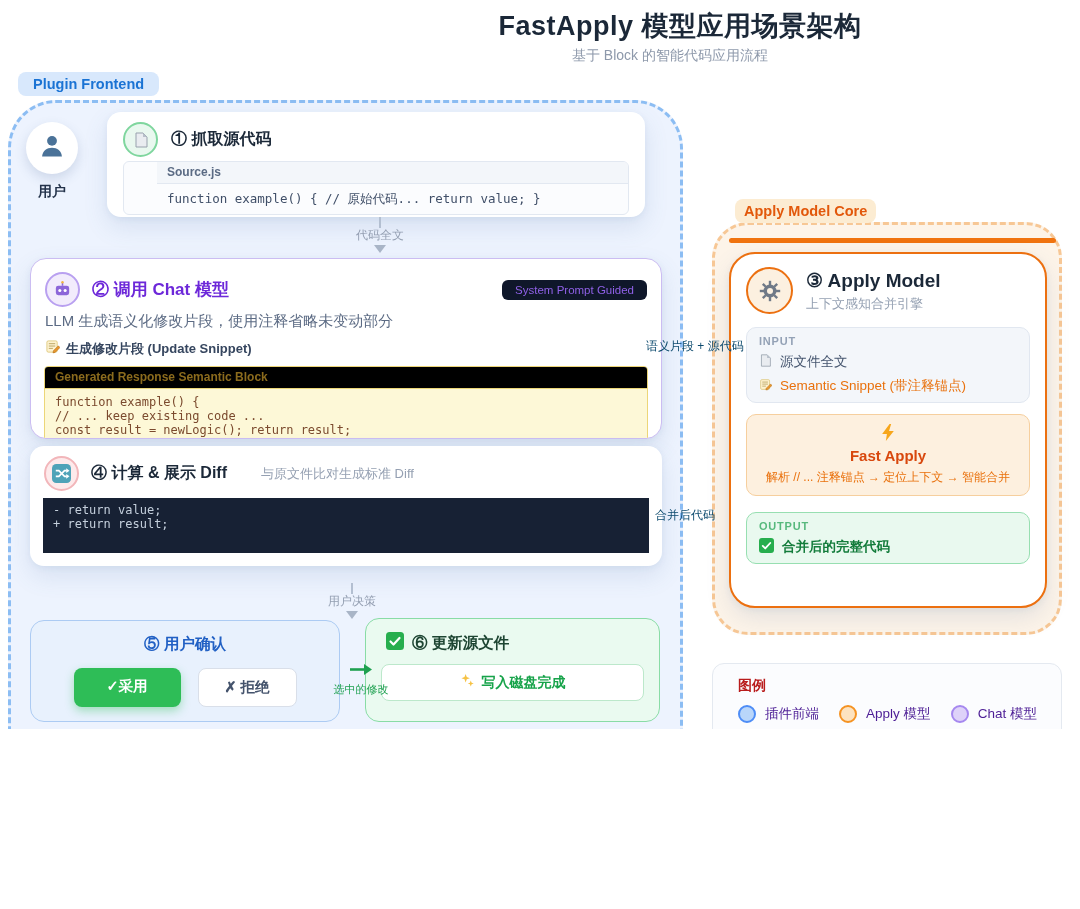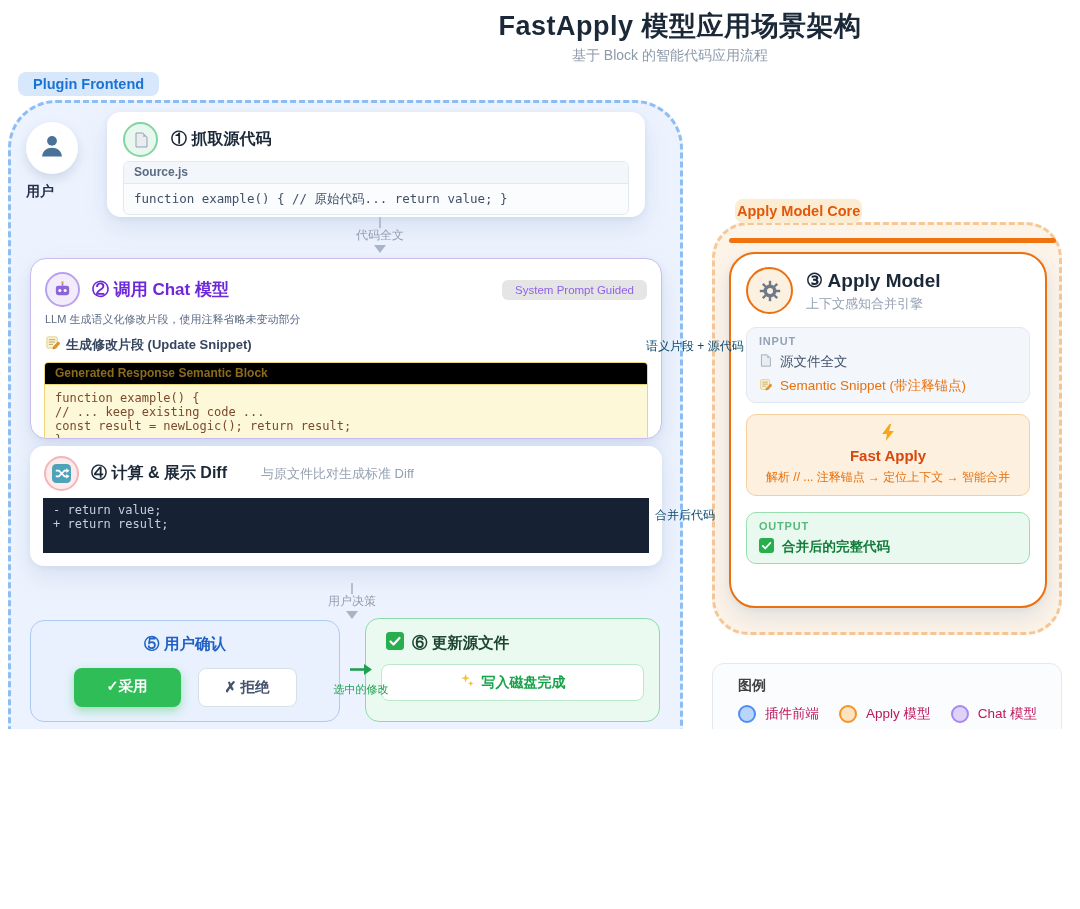--- a/index.html
+++ b/index.html
@@ -15,55 +15,55 @@
 
   
   .frontend-panel { position:absolute; left:8px; top:100px; width:675px; height:806px;
     background:#edf3fe; border:3px dashed #8cbdf3; border-radius:48px; }
   .frontend-tag { position:absolute; left:18px; top:72px; padding:4px 15px; background:#d8e8fc;
     border-radius:8px; color:#1a73d4; font-size:14.5px; font-weight:bold; z-index:6; }
 
   
   .avatar { position:absolute; left:26px; top:122px; width:52px; height:52px; border-radius:50%;
     background:#ffffff; box-shadow:0 5px 12px rgba(60,90,140,.18); display:flex; align-items:center; justify-content:center; z-index:3; }
-  .avatar-label { position:absolute; left:26px; top:183px; width:52px; 
+  .avatar-label { position:absolute; left:26px; top:183px; width:52px; text-align:center;
     font-size:14px; font-weight:bold; color:#23324a; z-index:3; }
 
   
   .card { position:absolute; background:#ffffff; border-radius:14px;
     box-shadow:0 10px 24px rgba(80,110,160,.14), 0 2px 6px rgba(80,110,160,.08); z-index:3; }
   .card-header { display:flex; align-items:center; }
   .icon-circle { display:flex; align-items:center; justify-content:center; border-radius:50%; flex:none; }
 
   
   .card1 { left:107px; top:112px; width:538px; height:105px; overflow:hidden; }
   .card1 .card-header { padding:10px 16px 0 16px; gap:13px; }
   .circle-green { width:35px; height:35px; background:#e9f8ef; border:2px solid #7fd69e; }
   .card-title { font-size:16px; font-weight:bold; color:#1b2838; }
-  .codeblock { margin:4px 16px 0 16px; border:1px solid #e2e8f1; border-radius:6px; overflow:hidden; background:#fbfcfe; }
+  .codeblock { margin:4px 16px 0 16px; border:1px solid #e2e8f1; border-radius:6px; overflow:hidden; background:#fbfcfe;padding-left:33px; }
   .codeblock-header { padding:3px 10px; background:#f3f6fa; border-bottom:1px solid #e2e8f1;
     font-size:12px; font-weight:bold; color:#5b6b84; line-height:15px; }
   .codeblock-body { padding:7px 10px; font-size:12.5px; color:#404f68; line-height:16px; }
 
   
   .flow-arrow { position:absolute; width:80px; text-align:center; z-index:4; }
   .flow-arrow .vline { width:1.5px; height:11px; background:#b3bfd1; margin:0 auto; }
   .flow-arrow .alabel { font-size:12px; color:#939eb1; line-height:15px; }
   .flow-arrow .tri { width:0; height:0; margin:2px auto 0 auto;
     border-left:6px solid transparent; border-right:6px solid transparent; border-top:8px solid #a9b5c7; }
   .arrow1 { left:340px; top:217px; }
   .arrow2 { left:312px; top:583px; }
 
   
   .card2 { left:30px; top:258px; width:632px; height:181px; border:1.5px solid #cbbdf2; border-radius:16px; overflow:hidden; }
   .card2 .card-header { padding:13px 14px 0 14px; gap:12px; }
   .circle-purple { width:35px; height:35px; background:#f2ecfc; border:2px solid #b9a0f0; }
   .card2-title { font-size:17px; font-weight:bold; color:#6d28d9; }
-  .badge { margin-left:auto; background:#e5e5e5; color:#9061e8; font-size:11.5px; padding:4px 13px; border-radius:6px; }
-  .card2-desc { margin:5px 14px 8px 14px; font-size:11px; color:#5c6b84; }
+  .badge { margin-left:auto; background:#0f172a; color:#9061e8; font-size:11.5px; padding:4px 13px; border-radius:6px; }
+  .card2-desc { margin:5px 14px 8px 14px; font-size:15px; color:#5c6b84; }
   .snippet-row { display:flex; align-items:center; gap:6px; margin:8px 14px 0 14px; }
   .snippet-label { font-size:13px; font-weight:bold; color:#36465f; }
   .yellowblock { margin:8px 13px 0 13px; border:1px solid #ecd678; border-radius:4px; overflow:hidden; }
   .yellowblock-header { padding:3px 10px; background:#000000; border-bottom:1px solid #ecd678;
     font-size:12px; font-weight:bold; color:#8b6b1d; line-height:15px; }
   .yellowblock-body { padding:6px 10px; background:#fdf8d7; font-size:12px; color:#7b4a2e; line-height:14px; }
 
   
   .card4 { left:30px; top:446px; width:632px; height:120px; overflow:hidden; }
   .card4 .card-header { padding:10px 14px 0 14px; gap:12px; }
@@ -92,21 +92,21 @@
     border:1.5px solid #89dca6; border-radius:14px; box-shadow:none; }
   .card6-header { display:flex; align-items:center; gap:8px; margin:13px 0 0 20px; }
   .card6-title { font-size:15.5px; font-weight:bold; color:#1d4532; }
   .done-box { margin:10px 15px 0 15px; height:37px; background:#ffffff; border:1px solid #bce8cb;
     border-radius:8px; display:flex; align-items:center; justify-content:center; gap:7px; }
   .done-label { font-size:14px; font-weight:bold; color:#17a34a; }
 
   
   .core-panel { position:absolute; left:712px; top:222px; width:350px; height:413px;
     background:#fdf4e9; border:3px dashed #f7c795; border-radius:36px; z-index:1; }
-  .core-tag { position:absolute; left:735px; top:199px; padding:4px 2px; background:#fcecd2;
+  .core-tag { position:absolute; left:735px; top:199px; padding:4px 9px; background:#fcecd2;
     border-radius:8px; color:#e2580b; font-size:14.5px; font-weight:bold; z-index:6; }
   .core-topbar { position:absolute; left:729px; top:238px; width:327px; height:5px;
     background:#f0730f; border-radius:3px; z-index:2; }
   .card3 { left:729px; top:252px; width:318px; height:356px; border:2.5px solid #ec7010; border-radius:26px; }
   .card3-header { display:flex; align-items:center; gap:13px; padding:13px 15px 0 15px; }
   .circle-orange { width:47px; height:47px; background:#fcf0e0; border:2px solid #ec7010; }
   .card3-title { font-size:19px; font-weight:bold; color:#1b2838; }
   .card3-sub { margin-top:3px; font-size:13px; color:#94a0b2; }
   .io-box { margin:13px 15px 0 15px; border-radius:10px; padding:7px 12px; }
   .input-box { background:#f3f6fa; border:1px solid #e1e7f0; }
@@ -124,28 +124,28 @@
   .output-item { font-weight:bold; color:#137c3b; }
 
   
   .edge-label { position:absolute; font-size:12px; color:#0c4a6e; z-index:30; white-space:nowrap; }
   .edge1 { left:646px; top:338px; }
   .edge2 { left:655px; top:507px; }
 
   
   .legend { position:absolute; left:712px; top:663px; width:350px; height:101px;
     background:#fbfcfe; border:1px solid #e4e9f0; border-radius:12px; z-index:3; }
-  .legend-title { margin:13px 0 0 25px; font-size:14px; font-weight:bold; color:#404040; }
+  .legend-title { margin:13px 0 0 25px; font-size:14px; font-weight:bold; color:#b91c1c; }
   .legend-row { display:flex; justify-content:space-between; align-items:center; margin:10px 24px 0 25px; }
   .legend-item { display:flex; align-items:center; gap:9px; }
   .legend-dot { width:18px; height:18px; border-radius:50%; flex:none; }
   .dot-blue { background:#b9d6fa; border:2px solid #4e8df6; }
   .dot-orange { background:#fde3c0; border:2px solid #f59323; }
   .dot-purple { background:#ded2f9; border:2px solid #a688ef; }
-  .legend-label { font-size:13.5px; color:#be185d; }
+  .legend-label { font-size:13.5px; color:#4c1d95; }
   .legend-seq { margin-top:11px; text-align:center; font-size:13.5px; color:#c5cdd8; font-style:italic; }
 </style>
 </head>
 <body>
 
 <div class="canvas">
 
   <div class="page-title">FastApply 模型应用场景架构</div>
   <div class="page-subtitle">基于 Block 的智能代码应用流程</div>
 

